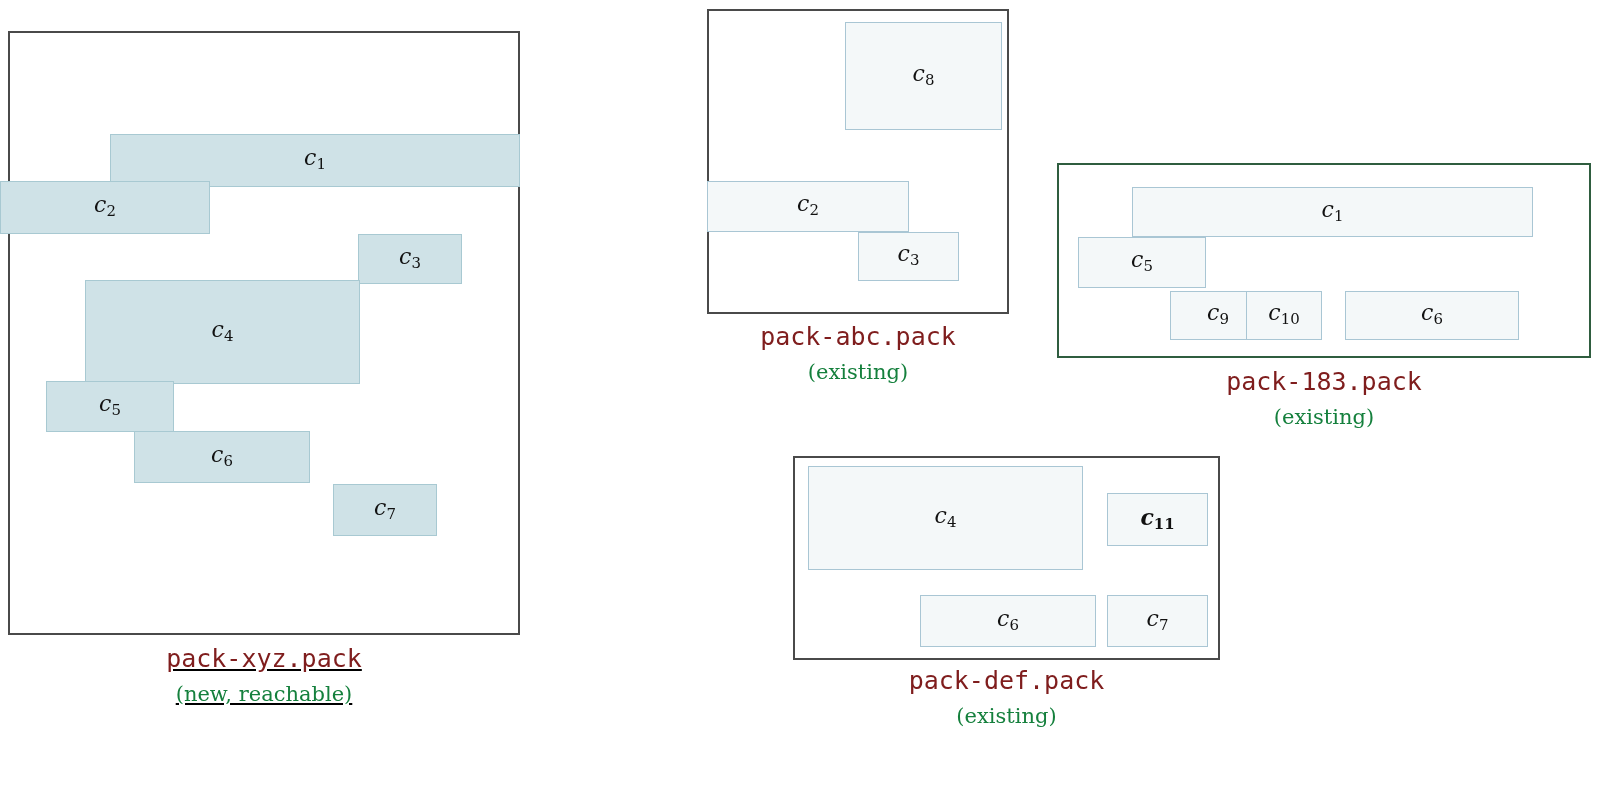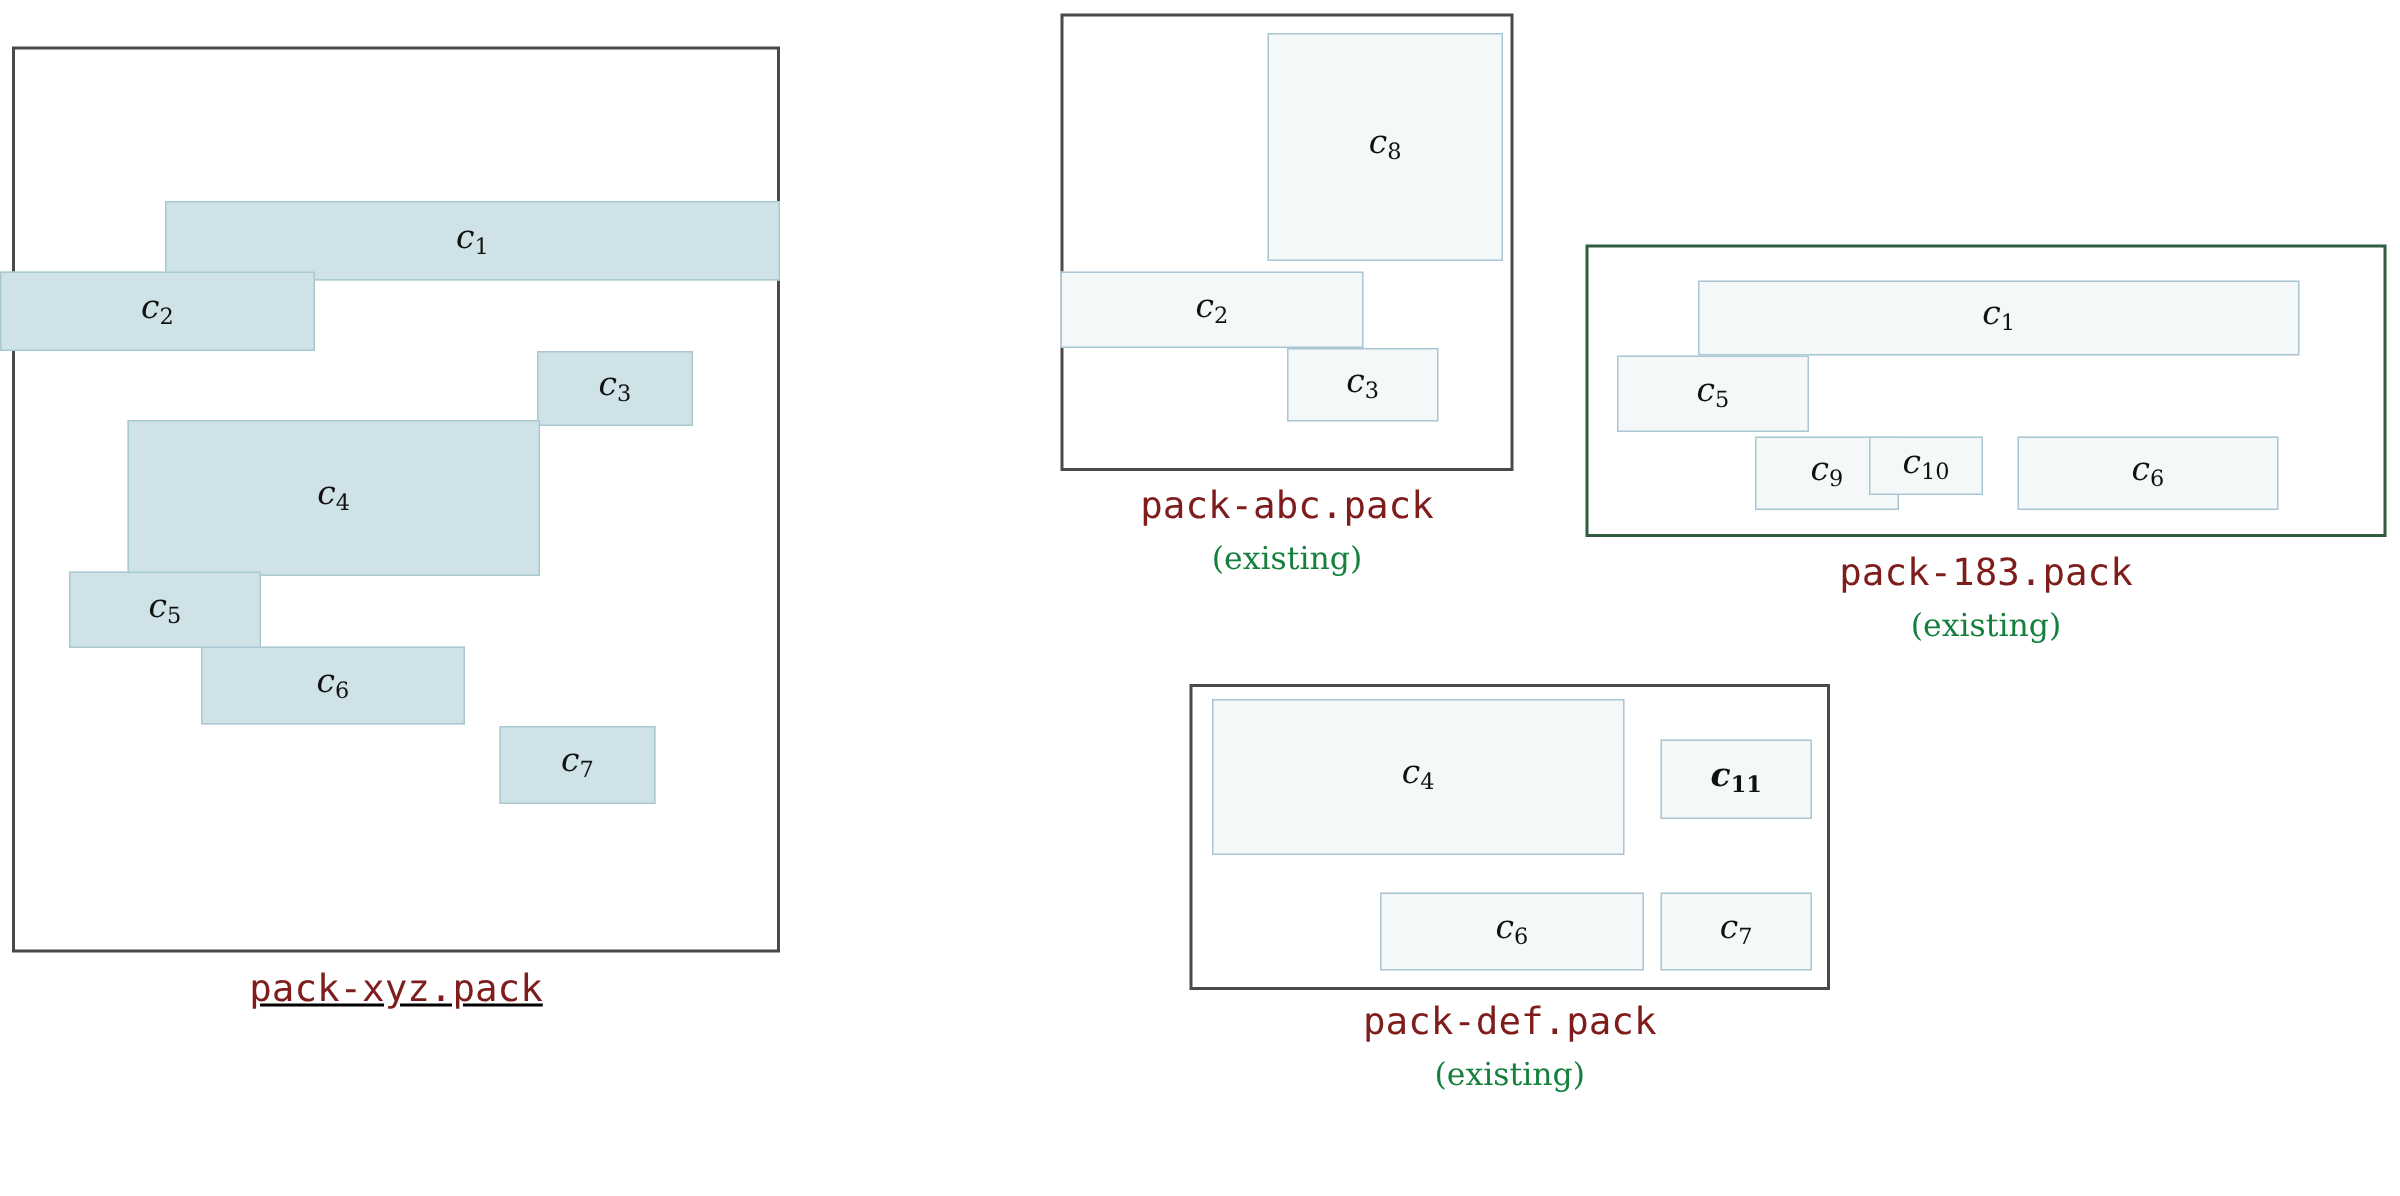--- a/index.html
+++ b/index.html
@@ -103,23 +103,24 @@
       <span class="lbl"><span>c</span><sub>5</sub></span>
     </div>
     <div class="chunk new" style="left: 134px; top: 431px; width: 176px; height: 52px;">
       <span class="lbl"><span>c</span><sub>6</sub></span>
     </div>
     <div class="chunk new" style="left: 333px; top: 484px; width: 104px; height: 52px;">
       <span class="lbl"><span>c</span><sub>7</sub></span>
     </div>
     <div class="caption" style="left: 8px; top: 644px; width: 512px; text-decoration: underline;">
       <span class="name">pack-xyz.pack</span>
+      <span class="sub">(new, reachable)</span>
     </div>
     <div class="pack-box dark" style="left: 707px; top: 9px; width: 302px; height: 305px;"></div>
-    <div class="chunk existing" style="left: 845px; top: 22px; width: 157px; height: 152px; justify-content: center;">
+    <div class="chunk existing" style="left: 845px; top: 22px; width: 157px; height: 108px; justify-content: center;">
       <span class="lbl"><span>c</span><sub>8</sub></span>
     </div>
     <div class="chunk existing" style="left: 707px; top: 181px; width: 202px; height: 51px;">
       <span class="lbl"><span>c</span><sub>2</sub></span>
     </div>
     <div class="chunk existing" style="left: 858px; top: 232px; width: 101px; height: 49px;">
       <span class="lbl"><span>c</span><sub>3</sub></span>
     </div>
     <div class="caption" style="left: 707px; top: 322px; width: 302px;">
       <span class="name">pack-abc.pack</span>
@@ -128,21 +129,21 @@
     <div class="pack-box green" style="left: 1057px; top: 163px; width: 534px; height: 195px;"></div>
     <div class="chunk existing" style="left: 1132px; top: 187px; width: 401px; height: 50px;">
       <span class="lbl"><span>c</span><sub>1</sub></span>
     </div>
     <div class="chunk existing" style="left: 1078px; top: 237px; width: 128px; height: 51px;">
       <span class="lbl"><span>c</span><sub>5</sub></span>
     </div>
     <div class="chunk existing" style="left: 1170px; top: 291px; width: 96px; height: 49px;">
       <span class="lbl"><span>c</span><sub>9</sub></span>
     </div>
-    <div class="chunk existing" style="left: 1246px; top: 291px; width: 76px; height: 39px; text-align: right;">
+    <div class="chunk existing" style="left: 1246px; top: 291px; width: 76px; height: 49px; text-align: right;">
       <span class="lbl"><span>c</span><sub>10</sub></span>
     </div>
     <div class="chunk existing" style="left: 1345px; top: 291px; width: 174px; height: 49px;">
       <span class="lbl"><span>c</span><sub>6</sub></span>
     </div>
     <div class="caption" style="left: 1057px; top: 367px; width: 534px;">
       <span class="name">pack-183.pack</span>
       <span class="sub">(existing)</span>
     </div>
     <div class="pack-box dark" style="left: 793px; top: 456px; width: 427px; height: 204px;"></div>

